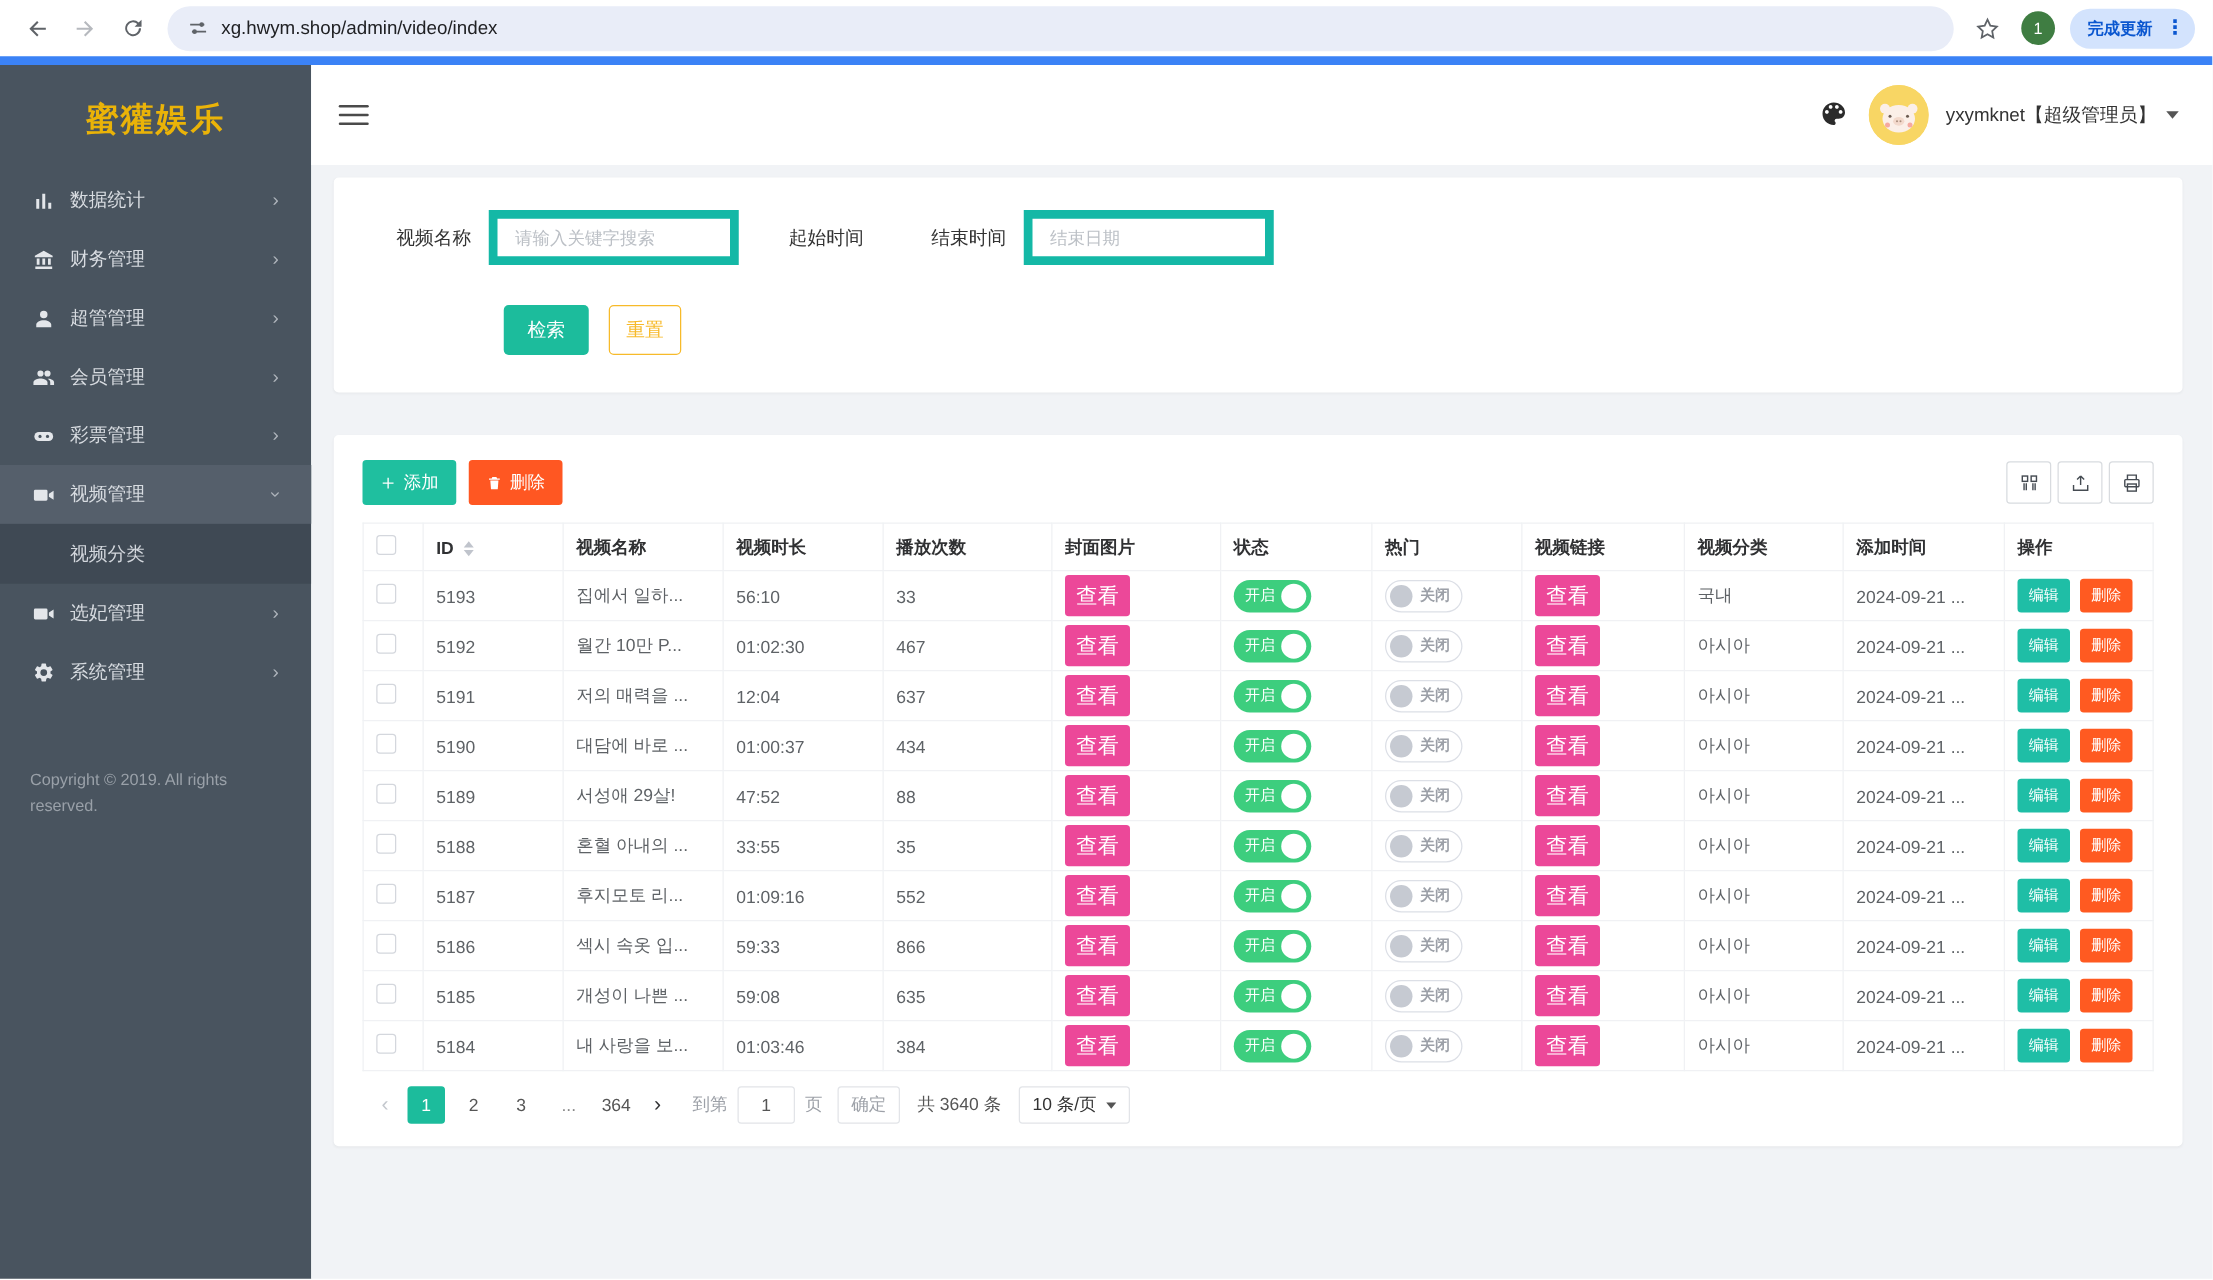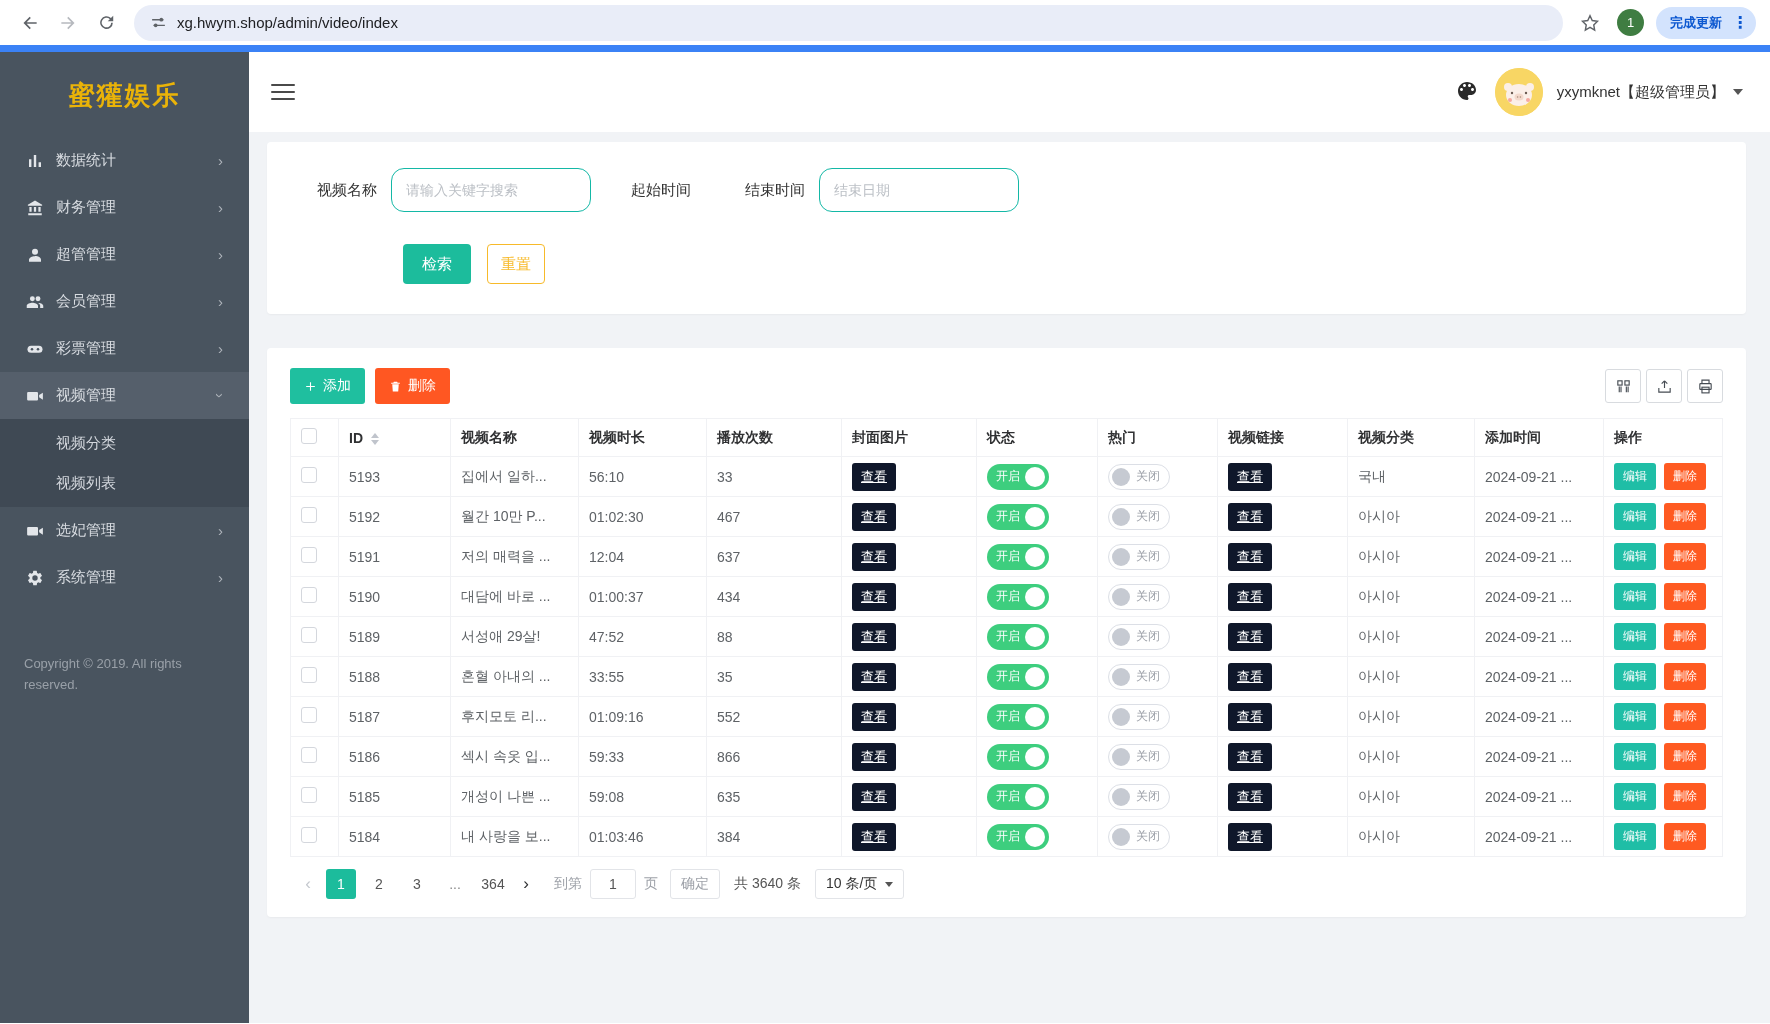--- a/index.html
+++ b/index.html
@@ -54,21 +54,21 @@
     border-right:5px solid transparent; border-top:6px solid #555; }
 
   .content { padding:10px 25px 0 18px; }
   .card { background:#fff; border-radius:4px; box-shadow:0 1px 2px rgba(0,0,0,.04); }
 
   
   .search-card { padding:26px 30px 30px 50px; margin-bottom:34px; }
   .s-row { display:flex; align-items:center; gap:40px; }
   .s-group { display:flex; align-items:center; }
   .s-label { font-size:15px; color:#333; margin-right:14px; white-space:nowrap; }
-  .s-input { width:200px; height:44px; border:1px solid #14b8a6; border-radius:13px;
+  .s-input { width:200px; height:44px; border:7px solid #14b8a6; border-radius:0;
     padding:0 14px; font-size:14px; color:#333; outline:none; font-family:inherit; }
   .s-input::placeholder { color:#BCC0C6; }
   .btn-row { margin-top:32px; padding-left:86px; display:flex; gap:16px; }
   .btn-search { width:68px; height:40px; background:#1CBC9C; color:#fff; border:none;
     border-radius:4px; font-size:15px; cursor:pointer; font-family:inherit; }
   .btn-reset { width:58px; height:40px; background:#fff; color:#F7BA2A;
     border:1px solid #F7BA2A; border-radius:4px; font-size:15px; cursor:pointer; font-family:inherit; }
 
   
   .table-card { padding:20px 23px 18px; }
@@ -86,31 +86,31 @@
   table { width:1432px; border-collapse:collapse; table-layout:fixed; }
   th,td { border:1px solid #F0F1F4; height:40px; padding:0 10px; text-align:left;
     font-size:14px; white-space:nowrap; overflow:hidden; }
   th { color:#303133; font-weight:700; height:38px; background:#fff; }
   td { color:#5E6266; }
   .chk { width:16px; height:16px; border:1px solid #D4D7DD; border-radius:3px;
     background:#fff; display:inline-block; cursor:pointer; }
   .sort-wrap { display:inline-flex; flex-direction:column; margin-left:8px; vertical-align:middle; gap:2px; }
   .tri-up { width:0;height:0;border-left:4px solid transparent;border-right:4px solid transparent;border-bottom:5px solid #C0C4CC; }
   .tri-dn { width:0;height:0;border-left:4px solid transparent;border-right:4px solid transparent;border-top:5px solid #C0C4CC; }
-  .btn-view { background:#0f172a; color:#fff; border:none; border-radius:3px;
-    font-size:13px; padding:5px 9px; cursor:pointer; font-family:inherit;text-decoration:underline; }
+  .btn-view { background:#ec4899; color:#fff; border:none; border-radius:3px;
+    font-size:17px; padding:5px 9px; cursor:pointer; font-family:inherit; }
   .btn-edit { background:#1FBEA6; color:#fff; border:none; border-radius:3px;
     font-size:12px; padding:5px 9px; cursor:pointer; margin-right:8px; font-family:inherit; }
   .btn-rowdel { background:#FF5A21; color:#fff; border:none; border-radius:3px;
     font-size:12px; padding:5px 9px; cursor:pointer; font-family:inherit; }
   .toggle { width:62px; height:26px; border-radius:13px; display:flex;
     align-items:center; cursor:pointer; font-size:12px; }
   .toggle.on { background:#3DCE7E; color:#fff; justify-content:flex-start; padding-left:9px; }
   .toggle.on .knob { width:20px; height:20px; border-radius:50%; background:#fff; margin-left:5px; }
-  .toggle.off { background:#fff; border:1px solid #DCDFE6; color:#9CA0A8; padding-left:3px; }
+  .toggle.off { background:#fff; border:1px solid #DCDFE6; color:#9CA0A8; padding-left:3px;font-weight:bold; }
   .toggle.off .knob { width:18px; height:18px; border-radius:50%; background:#C6CAD2; margin-right:6px; }
 
   
   .pager { display:flex; align-items:center; margin-top:12px; padding-left:4px; font-size:14px; color:#666; }
   .pg-arrow { width:28px; height:30px; display:flex; align-items:center; justify-content:center;
     font-size:17px; cursor:pointer; }
   .pg-prev { color:#C4C8CE; }
   .pg-next { color:#303133; }
   .pg-item { min-width:30px; height:30px; display:flex; align-items:center; justify-content:center;
     margin:0 4px; border-radius:3px; cursor:pointer; color:#555; }
@@ -210,21 +210,20 @@
         </div>
         <div class="nav-item active">
           <span class="mi"><svg viewBox="0 0 24 24">
               <path d="M3 6.5h11.5A1.5 1.5 0 0 1 16 8v8.5a1.5 1.5 0 0 1-1.5 1.5H3a1.5 1.5 0 0 1-1.5-1.5V8A1.5 1.5 0 0 1 3 6.5zm14.5 4.2 5-3.2v9.5l-5-3.2z"></path>
             </svg></span>
           <span>视频管理</span>
           <span class="arrow">›</span>
         </div>
         <div class="submenu">
           <div class="nav-sub">视频分类</div>
-          <div class="nav-sub">视频列表</div>
         </div>
         <div class="nav-item">
           <span class="mi"><svg viewBox="0 0 24 24">
               <path d="M3 6.5h11.5A1.5 1.5 0 0 1 16 8v8.5a1.5 1.5 0 0 1-1.5 1.5H3a1.5 1.5 0 0 1-1.5-1.5V8A1.5 1.5 0 0 1 3 6.5zm14.5 4.2 5-3.2v9.5l-5-3.2z"></path>
             </svg></span>
           <span>选妃管理</span>
           <span class="arrow">›</span>
         </div>
         <div class="nav-item">
           <span class="mi"><svg viewBox="0 0 24 24">

